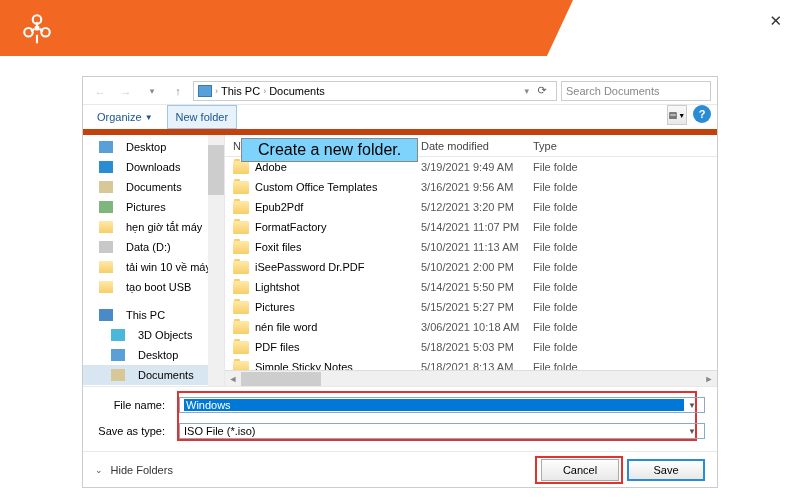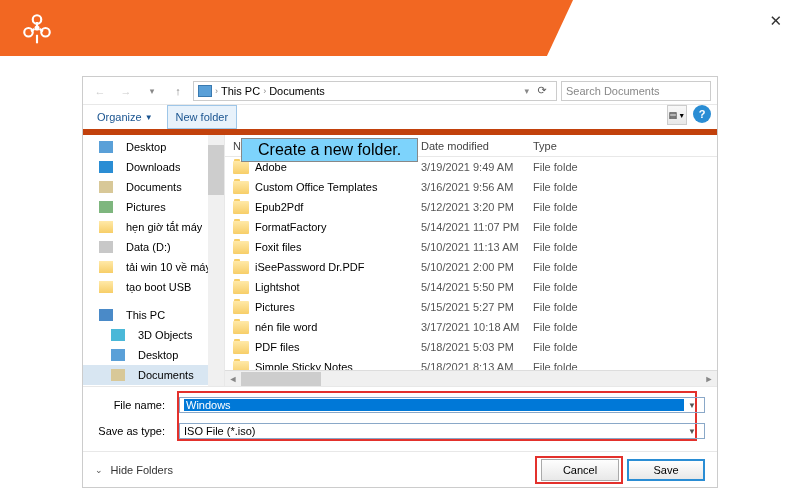--- a/index.html
+++ b/index.html
@@ -251,21 +251,21 @@
           </div>
           <div class="file-row">
             <div class="fr-ico"></div>
             <div class="fr-name">Pictures</div>
             <div class="fr-date">5/15/2021 5:27 PM</div>
             <div class="fr-type">File folde</div>
           </div>
           <div class="file-row">
             <div class="fr-ico"></div>
             <div class="fr-name">nén file word</div>
-            <div class="fr-date">3/17/2021 10:18 AM</div>
+            <div class="fr-date">3/06/2021 10:18 AM</div>
             <div class="fr-type">File folde</div>
           </div>
           <div class="file-row">
             <div class="fr-ico"></div>
             <div class="fr-name">PDF files</div>
             <div class="fr-date">5/18/2021 5:03 PM</div>
             <div class="fr-type">File folde</div>
           </div>
           <div class="file-row">
             <div class="fr-ico"></div>

